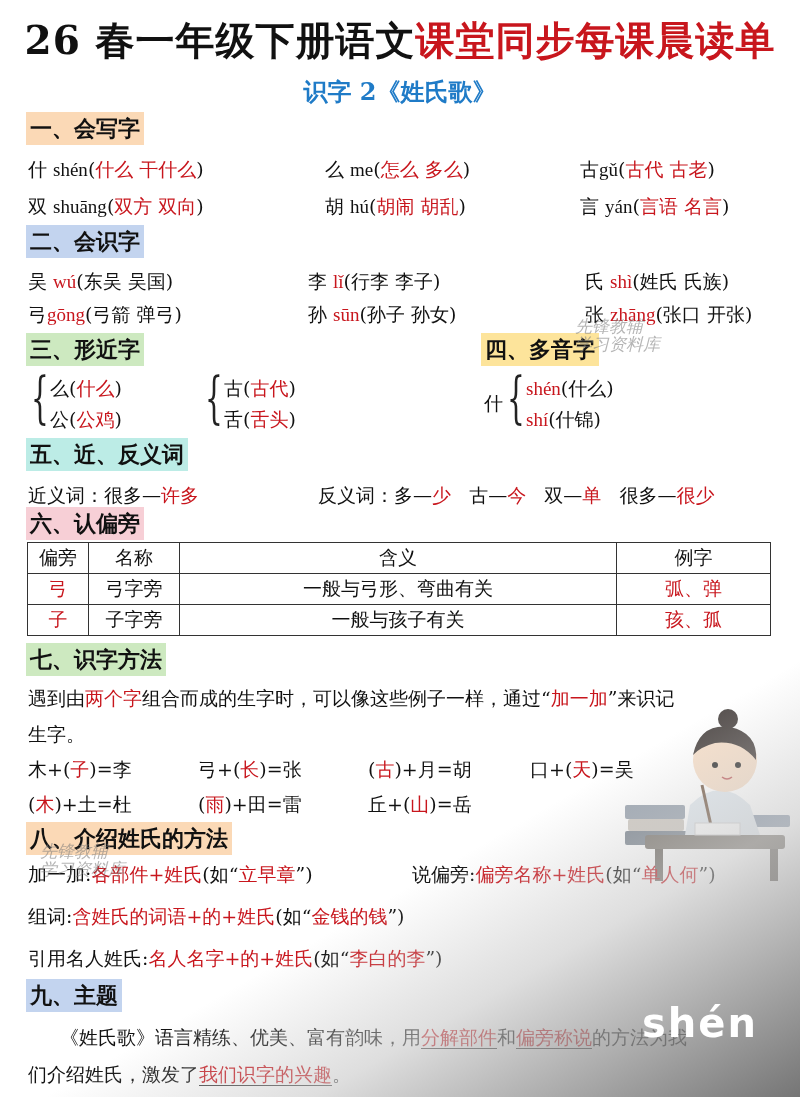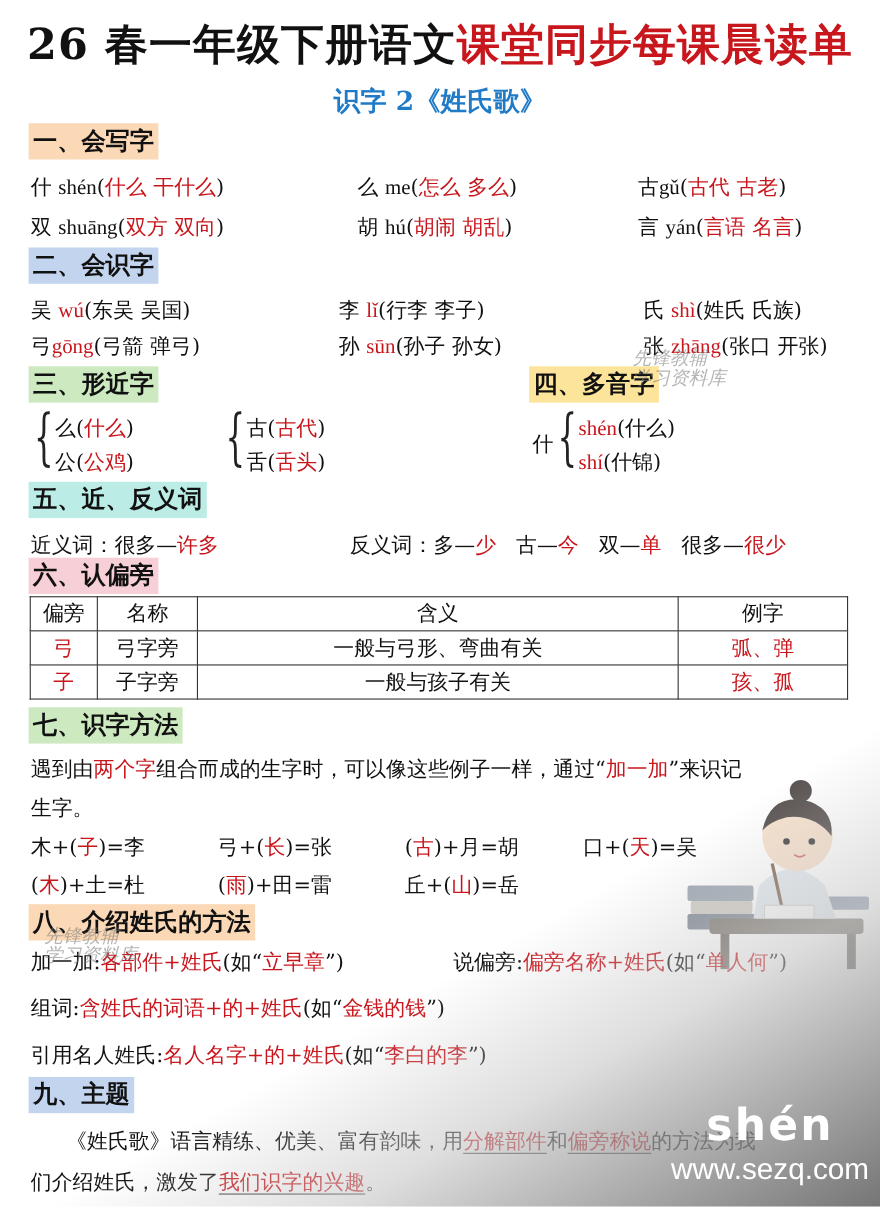--- a/index.html
+++ b/index.html
@@ -145,14 +145,13 @@
     <div>先锋教辅</div>
     <div>学习资料库</div>
   </div>
 <div class="wm" style="left:40px;top:842px;">
     <div>先锋教辅</div>
     <div>学习资料库</div>
   </div>
 
 <div class="logo">
   <div class="big">shén</div>
-  <div class="url">www.sezq.com</div>
 </div>
 
 </body></html>

